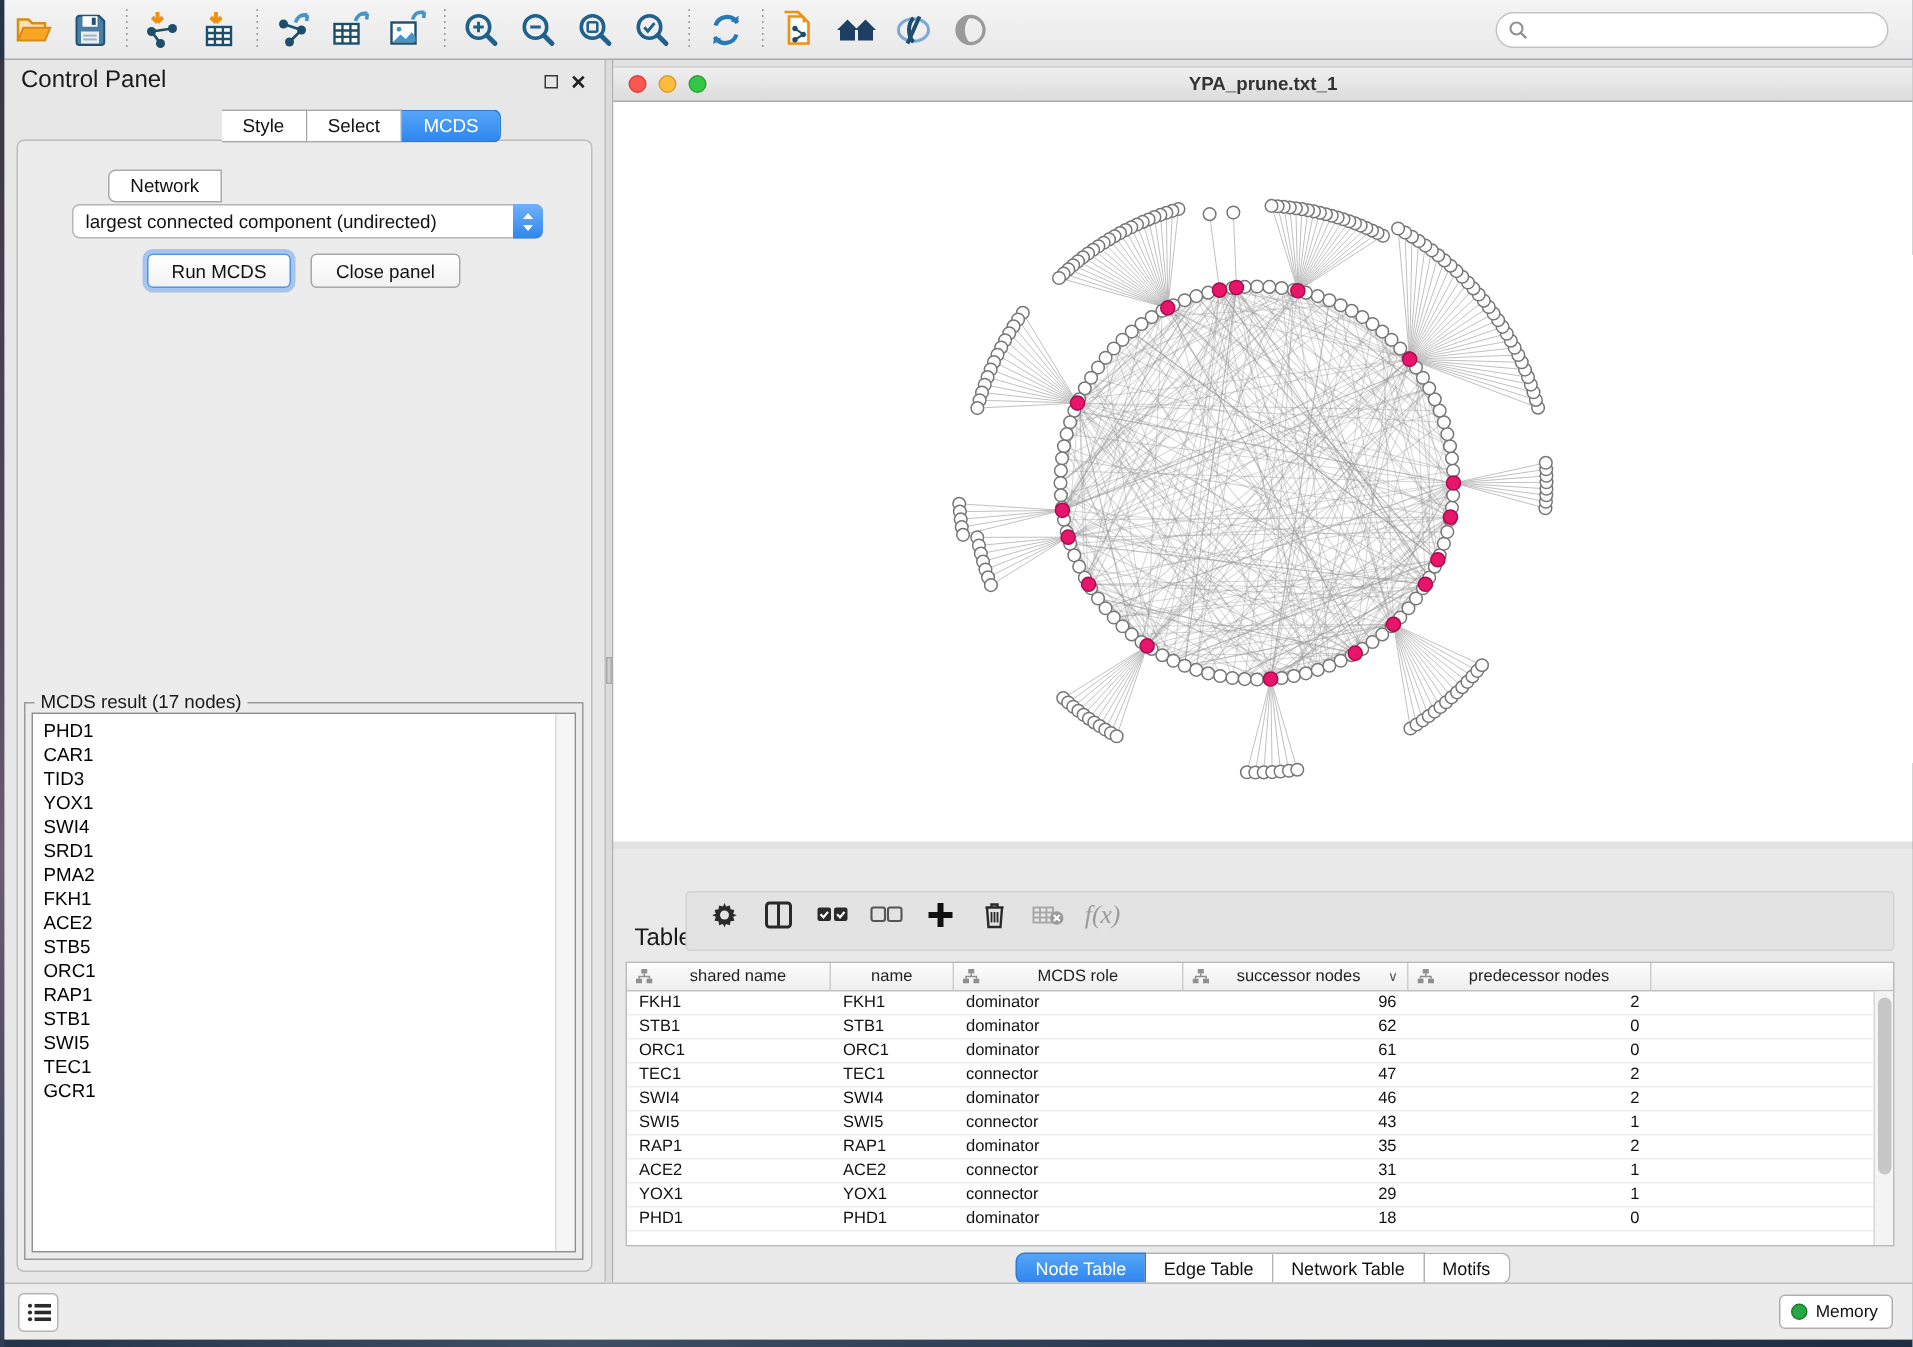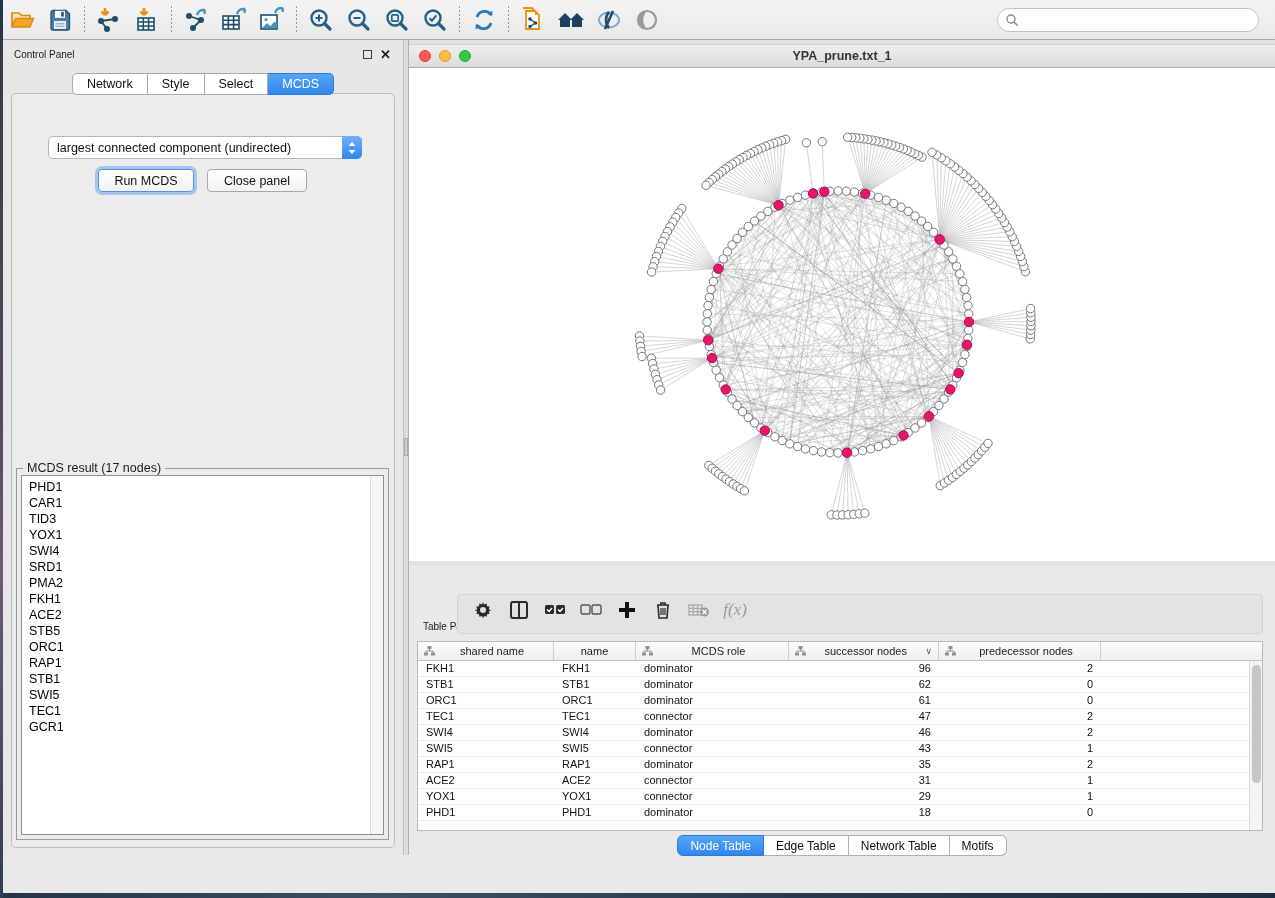--- a/index.html
+++ b/index.html
@@ -15,33 +15,33 @@
     display:flex; align-items:center; }
   .tb-btn { width:38px; height:34px; display:flex; align-items:center; justify-content:center; flex:0 0 auto; }
   .tb-sep { width:1px; height:28px; margin:0 5px; flex:0 0 auto;
     background-image:linear-gradient(#999 40%, rgba(0,0,0,0) 0%);
     background-size:1px 4px; background-repeat:repeat-y; }
   .searchbox { position:absolute; right:16px; top:8px; width:262px; height:24px; background:#fff;
     border:1px solid #c3c3c3; border-radius:12px; display:flex; align-items:center; padding-left:7px; }
   .searchbox input { border:none; outline:none; flex:1; font-size:12px; background:transparent; height:20px; }
 
   
-  .panel-header-title { font-size:10px; color:#1a1a1a; }
+  .panel-header-title { font-size:16px; color:#1a1a1a; }
   .win-icons { display:flex; gap:8px; align-items:center; }
   .float-ic { width:9px; height:9px; border:1.5px solid #3a3a3a; display:inline-block; }
   .close-ic { font-size:13px; font-weight:bold; color:#222; line-height:9px; }
 
   
   .control-panel { position:absolute; left:0; top:40px; width:400px; bottom:38px; background:#e7e7e7; }
   .cp-header { position:absolute; left:0; right:0; top:0; height:28px; display:flex; align-items:center;
     justify-content:space-between; padding:0 12px 0 11px; }
   .cp-tabs { position:absolute; top:33px; left:0; right:0; height:22px; display:flex; justify-content:center; z-index:3; }
   .cp-tab { height:22px; padding:0 14px; font-size:12.5px; background:#fff; border:1px solid #a9a9a9;
     border-left-width:0; display:flex; align-items:center; color:#111; }
-  .cp-tab:first-child { border-left-width:1px; border-radius:5px 0 0 5px; }
+  .cp-tab:first-child { border-left-width:1px; border-radius:5px 0 0 5px;margin-top:40px; }
   .cp-tab:last-child { border-radius:0 5px 5px 0; }
   .cp-tab.active { background:linear-gradient(#55a5f8,#2f86ee); color:#fff; border-color:#2f79d6; }
   .cp-pane { position:absolute; left:8px; right:8px; top:53px; bottom:7px; background:#ececec;
     border:1px solid #bdbdbd; border-radius:5px; }
   .opt-label { position:absolute; top:20px; left:0; right:0; text-align:center; font-size:13px; color:#111; }
   .opt-select { position:absolute; left:36px; top:42px; width:314px; height:23px; background:#fff;
     border:1px solid #b6b6b6; border-radius:5px; display:flex; align-items:center; }
   .opt-select .val { flex:1; font-size:12.5px; color:#111; padding-left:8px; white-space:nowrap; overflow:hidden; }
   .opt-select .stepper { width:20px; height:23px; margin:-1px -1px -1px 0; border-radius:0 5px 5px 0;
     background:linear-gradient(#6fb1f9,#2f86ee); display:flex; flex-direction:column; align-items:center; justify-content:center; }
@@ -1237,14 +1237,32 @@
 
       <div class="tp-tabs" id="tp-tabs">
           <div class="tp-tab active">Node Table</div>
           <div class="tp-tab">Edge Table</div>
           <div class="tp-tab">Network Table</div>
           <div class="tp-tab">Motifs</div>
         </div>
     </div>
   </div>
 
+  <div class="statusbar">
+    <div class="sb-listbtn">
+      <svg width="16" height="14" viewBox="0 0 16 14">
+        <g fill="#2a2a2a">
+          <circle cx="2" cy="2.5" r="1.4"></circle>
+            <rect x="5" y="1.3" width="11" height="2.4"></rect>
+          <circle cx="2" cy="7" r="1.4"></circle>
+            <rect x="5" y="5.8" width="11" height="2.4"></rect>
+          <circle cx="2" cy="11.5" r="1.4"></circle>
+            <rect x="5" y="10.3" width="11" height="2.4"></rect>
+        </g>
+      </svg>
+    </div>
+    <div class="memory-btn">
+      <span class="mem-dot"></span>
+      <span>Memory</span>
+    </div>
+  </div>
 
 </div>
 
 </body></html>

